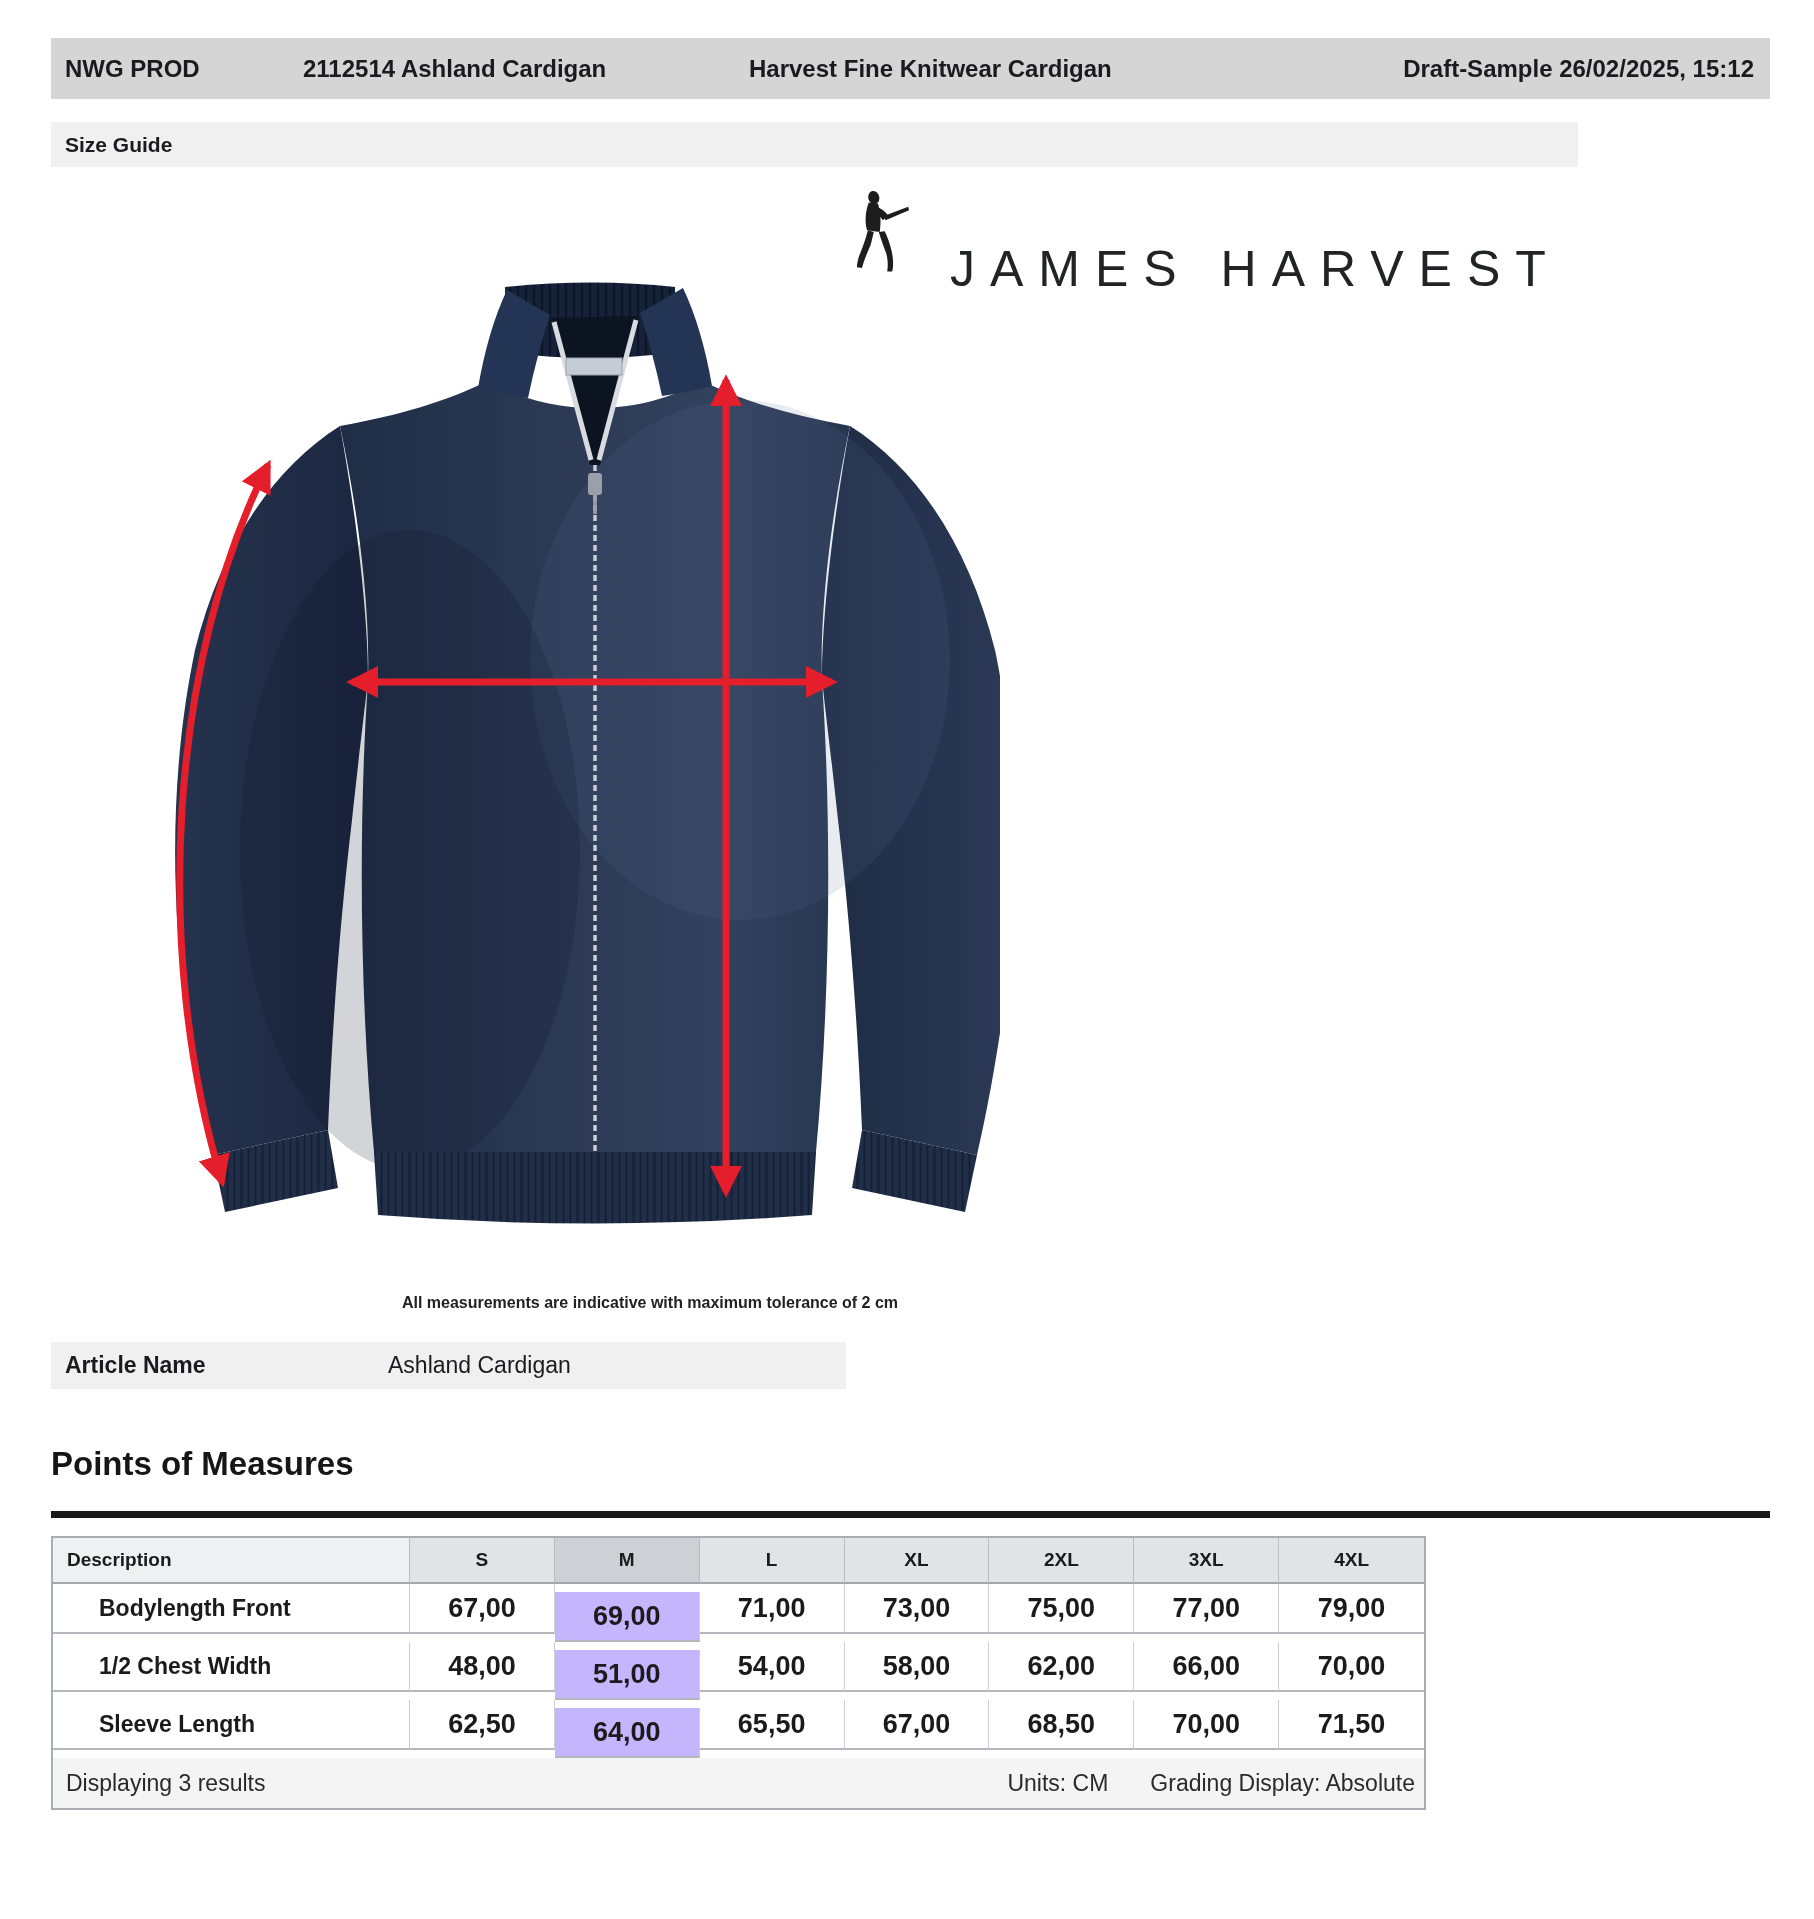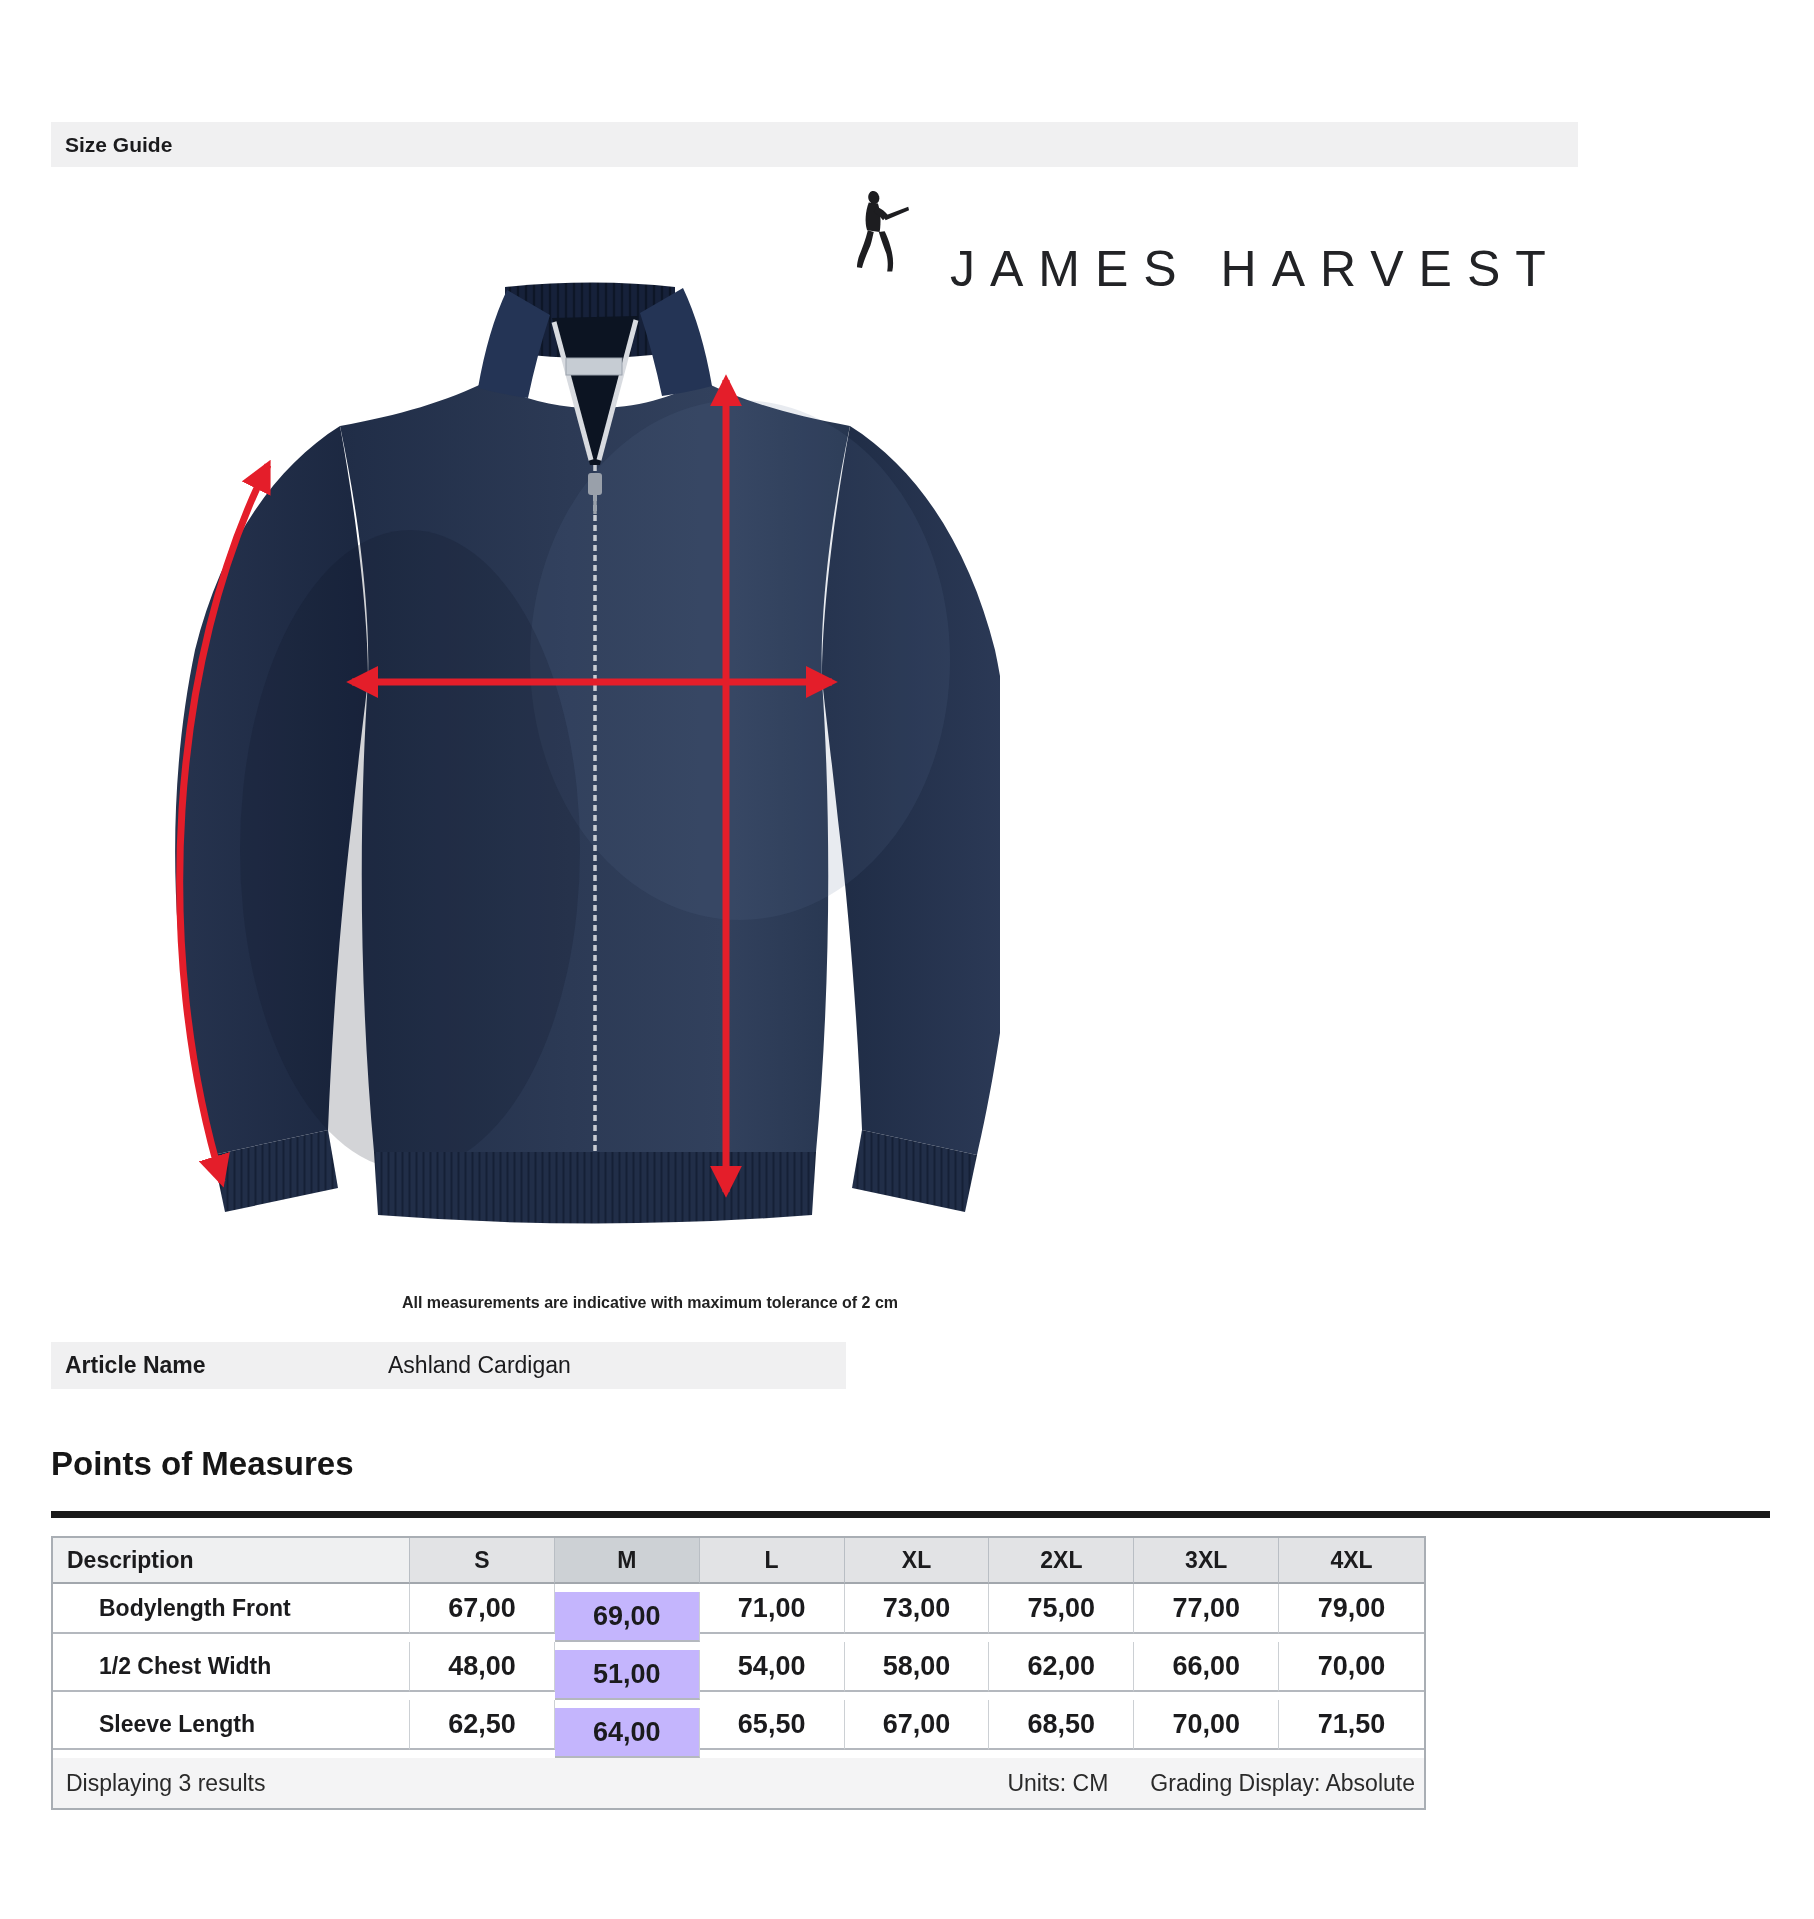--- a/index.html
+++ b/index.html
@@ -69,21 +69,21 @@
   }
   .cell {
     display:flex; align-items:center; justify-content:center;
     font-size:27px; font-weight:bold; border-right:1px solid #ccd0d4;
     border-bottom:2px solid #b4b8be; height:50px; background:#fff;
   }
   .cell.hl { background:#c4b5fd;margin-top:8px; }
   .cell.last { border-right:none; }
   .hcell {
     display:flex; align-items:center; justify-content:center;
-    height:46px; font-size:23px; font-weight:bold;
+    height:46px; font-size:19px; font-weight:bold;
     background:#e2e3e5; border-right:1px solid #b9bec4; border-bottom:2px solid #a2a7ad;
   }
   .hcell.desc { background:#eff0f1; justify-content:flex-start; padding-left:14px; }
   .hcell.hl { background:#cdd1d5; }
   .hcell.last { border-right:none; }
   .dcell {
     justify-content:flex-start; padding-left:46px; font-size:23px;
   }
   .tfooter {
     grid-column:1 / span 8; height:50px; background:#f4f4f5;
@@ -91,20 +91,26 @@
     font-size:23px; font-weight:normal; color:#2a2a2a;
     padding-left:13px; padding-right:9px;
   }
   .tfooter .right { display:flex; gap:42px; }
 </style>
 </head>
 <body>
 
 <div class="page">
 
+  <div class="topbar">
+    <span class="tb-f1">NWG PROD</span>
+    <span class="tb-f2">2112514 Ashland Cardigan</span>
+    <span class="tb-f3">Harvest Fine Knitwear Cardigan</span>
+    <span class="tb-f4">Draft-Sample 26/02/2025, 15:12</span>
+  </div>
 
   <div class="sizebar">Size Guide</div>
 
   <svg class="logo-icon" viewBox="0 0 64 100">
     <g fill="#1d1d20">
       <ellipse cx="21" cy="9" rx="6.5" ry="8" transform="rotate(-14 21 9)"></ellipse>
       <path d="M15,15 C11,26 10,38 13,48 L28,50 C30,38 29,26 26,16 Z"></path>
       <path d="M24,20 C30,22 35,26 38,30 L32,36 C28,31 24,28 21,26 Z"></path>
       <polygon points="33,31 62,20 63,24 35,36"></polygon>
       <path d="M14,48 C11,60 7,70 3,80 C2,84 1,88 1,92 L7,93 C9,85 13,75 17,66 C19,60 20,54 21,50 Z"></path>

